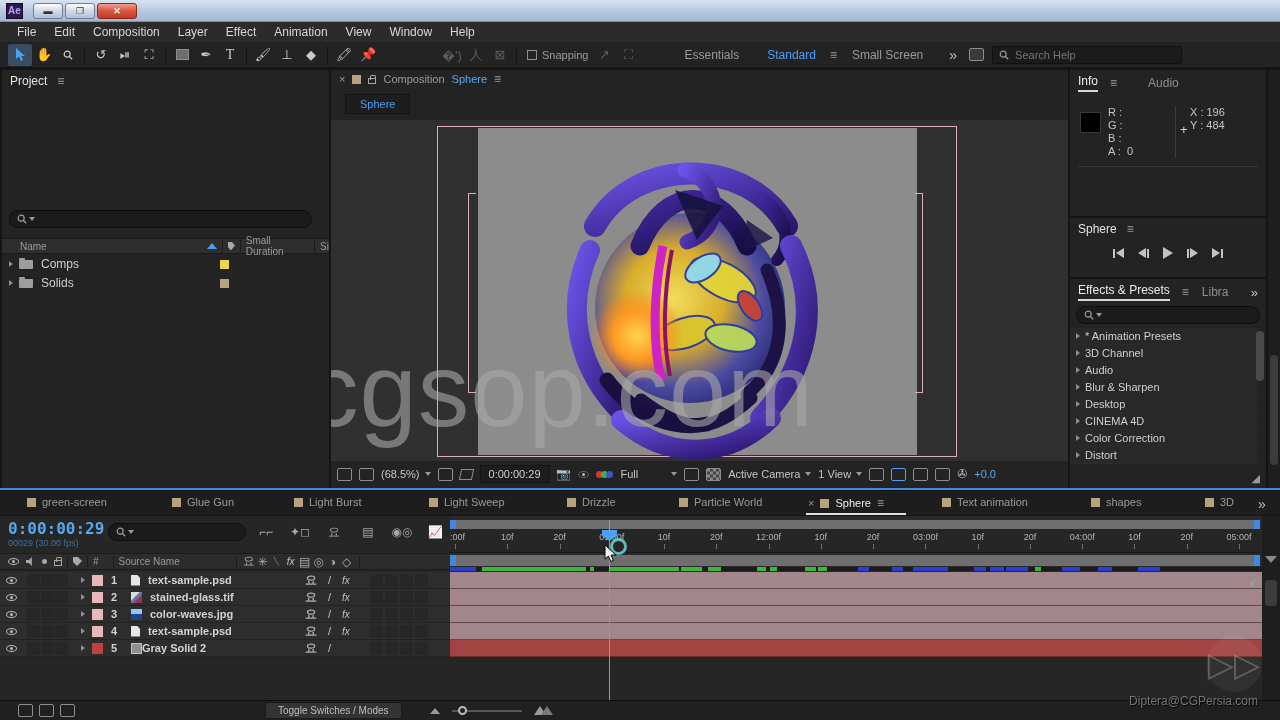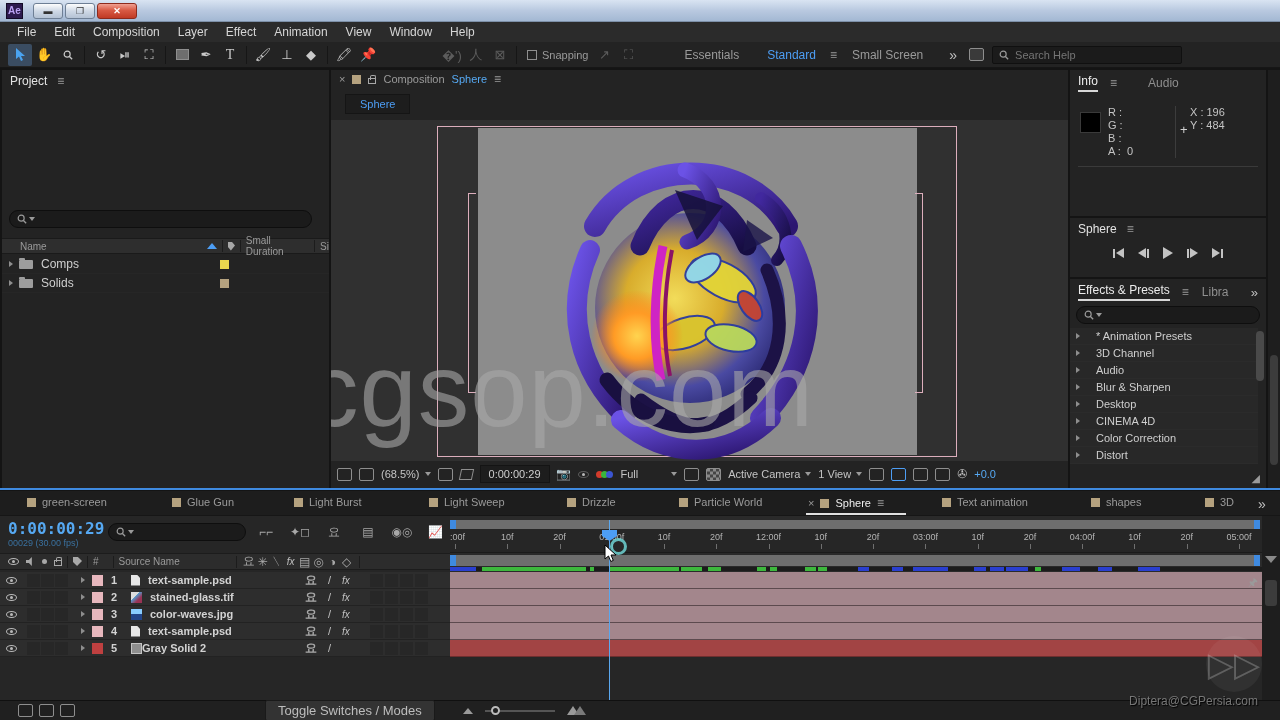--- a/index.html
+++ b/index.html
@@ -60,21 +60,21 @@
   .tc-chip{background:#1d1d1d;border:1px solid #141414;padding:2px 8px;color:#cfcfcf}
   .rgbdots{display:flex}
   .rgbdots i{width:7px;height:7px;border-radius:50%;display:block}
   
   #info{left:1070px;top:70px;width:196px;height:146px}
   #preview{left:1070px;top:218px;width:196px;height:59px}
   #fx-panel{left:1070px;top:279px;width:196px;height:209px}
   .ptabs{display:flex;align-items:center;padding:4px 8px 3px;gap:12px;font-size:12px}
   .ptabs .on{color:#ececec;border-bottom:2px solid #d8d8d8;padding-bottom:2px}
   .ptabs .offt{color:#8f8f8f}
-  .fxrow{height:17px;display:flex;align-items:center;gap:16px;padding-left:6px;color:#cfcfcf;font-size:11px;border-bottom:1px solid #2b2b2b;background:#282828}
+  .fxrow{height:17px;display:flex;align-items:center;gap:5px;padding-left:6px;color:#cfcfcf;font-size:11px;border-bottom:1px solid #2b2b2b;background:#282828}
   .tri-r.sm{border-left-width:4px;border-top-width:3px;border-bottom-width:3px}
   .transport{display:flex;gap:14px;align-items:center;justify-content:center;margin-top:7px}
   .tb{display:flex;align-items:center;gap:1px}
   .tb .bar{width:2px;height:9px;background:#c3c3c3}
   .tb .pr{width:0;height:0;border-left:8px solid #c3c3c3;border-top:5px solid transparent;border-bottom:5px solid transparent}
   .tb .pl{width:0;height:0;border-right:8px solid #c3c3c3;border-top:5px solid transparent;border-bottom:5px solid transparent}
   .scrollstrip{position:absolute;background:#1e1e1e}
   
   #tl-tabs{left:0;top:491px;width:1280px;height:25px;background:#1d1d1d;border-bottom:1px solid #161616;position:absolute}
   .tltab{position:absolute;top:5px;display:flex;align-items:center;gap:6px;color:#9a9a9a;font-size:11px}
@@ -103,21 +103,21 @@
   .slash{color:#c0c0c0;font-weight:normal}
   .track{position:absolute;left:0;width:812px;height:17px}
   .workbar{position:absolute;height:9px;background:#6e6e6e;border-radius:3px}
   .workbar i{position:absolute;top:0;width:6px;height:100%;background:#3f8ae0;display:block}
   .tick{width:46px;text-align:center;position:relative;color:#b4b4b4;font-size:9px;flex:none}
   .tick::after{content:"";position:absolute;left:50%;bottom:-7px;width:1px;height:5px;background:#6f6f6f}
   .seg{position:absolute;top:0;height:4px}
   .seg.g{background:#3db83d}.seg.b{background:#2a3fd0}
   #playhead-line{position:absolute;left:159px;top:4px;width:1px;height:181px;background:#5aa7ee}
   #tl-bottom{left:0;top:700px;width:1280px;height:20px;background:#202020;border-top:1px solid #101010;position:absolute;display:flex;align-items:center}
-  .toggle-btn{background:#333;border:1px solid #1a1a1a;border-radius:2px;color:#bdbdbd;font-size:13px;padding:2px 12px}
+  .toggle-btn{background:#333;border:1px solid #1a1a1a;border-radius:2px;color:#bdbdbd;font-size:10px;padding:2px 12px}
   .mtn-s{width:0;height:0;border-bottom:6px solid #9a9a9a;border-left:5px solid transparent;border-right:5px solid transparent}
   .mtn-b{display:flex;align-items:flex-end}
   .mtn-b i{width:0;height:0;border-bottom:9px solid #9a9a9a;border-left:6px solid transparent;border-right:6px solid transparent;display:block}
   .sliderline{width:70px;height:2px;background:#555;position:relative}
   .knob{position:absolute;left:6px;top:-4px;width:9px;height:9px;border-radius:50%;border:2px solid #bbb;background:#202020}
   #blue-divider{position:absolute;left:0;top:488px;width:1280px;height:2px;background:#3f8ae0}
   #tl-watermark{position:absolute;right:22px;bottom:12px;color:rgba(150,150,150,.75);font-size:12px;text-shadow:1px 1px 1px #000}
   #play-logo{position:absolute;right:18px;bottom:28px;width:56px;height:56px;border-radius:50%;background:rgba(255,255,255,.05);display:flex;align-items:center;justify-content:center;color:rgba(220,220,220,.28);font-size:34px}
   .cursor-svg{position:absolute;pointer-events:none}
   .click-ring{position:absolute;width:17px;height:17px;border:3px solid rgba(110,210,210,.85);border-radius:50%}

